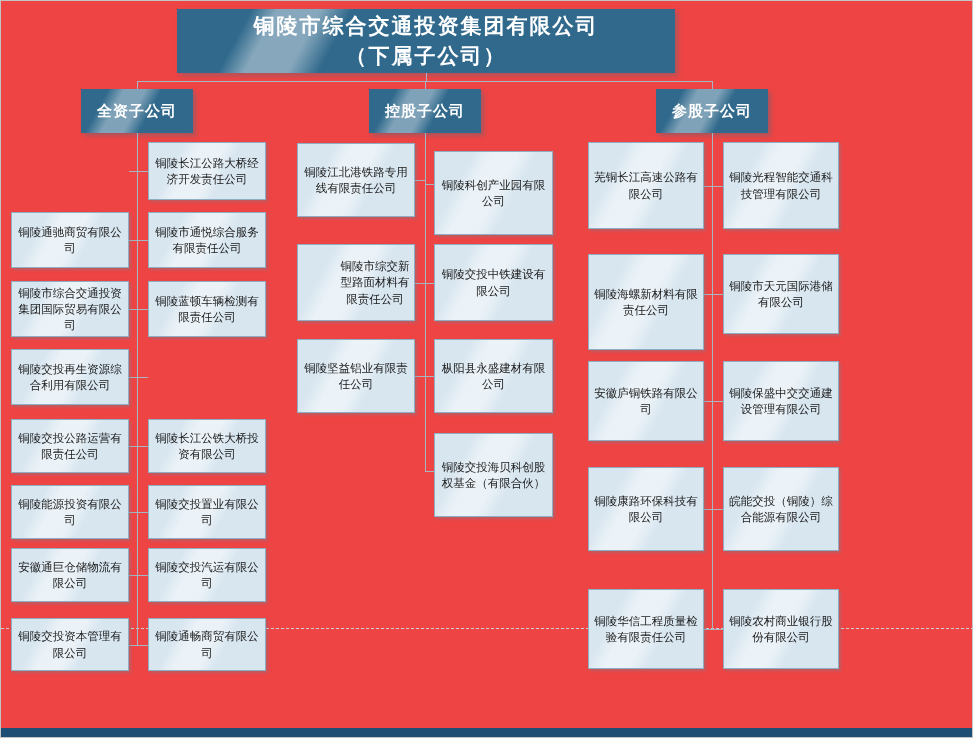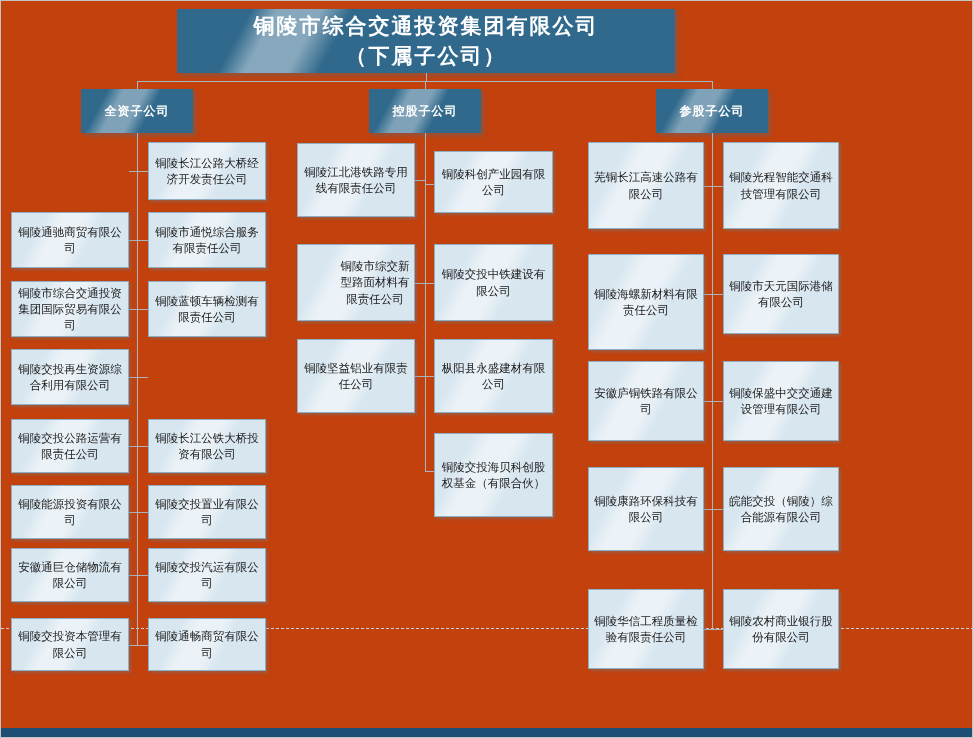--- a/index.html
+++ b/index.html
@@ -1,38 +1,38 @@
 <!DOCTYPE html>
 <html><head>
 <meta charset="utf-8">
 <style>
   * { margin:0; padding:0; box-sizing:border-box; }
   html,body { background:#ffffff; }
   body { font-family:"Liberation Serif", serif; }
   #canvas {
     position:relative; width:973px; height:738px;
-    background:#c2410c; border:1px solid #c4c4c4; overflow:hidden;
+    background:#ef4444; border:1px solid #c4c4c4; overflow:hidden;
   }
   .node {
     position:absolute; display:flex; align-items:center; justify-content:center;
     text-align:center; flex-direction:column;
   }
   .title-box {
     left:176px; top:8px; width:498px; height:64px;
     background:
       linear-gradient(118deg, rgba(255,255,255,0) 14%, rgba(255,255,255,.42) 19%, rgba(255,255,255,.42) 27%, rgba(255,255,255,0) 33%),
       #30698C;
     color:#ffffff; font-weight:bold; font-size:21px; line-height:1.45;
     letter-spacing:2px; box-shadow:3px 3px 5px rgba(90,105,120,.45);
   }
   .header-box {
     background:
       linear-gradient(118deg, rgba(255,255,255,0) 20%, rgba(255,255,255,.38) 32%, rgba(255,255,255,.38) 48%, rgba(255,255,255,0) 60%),
       #30698C;
-    color:#ffffff; font-weight:bold; font-size:12px; letter-spacing:1px;
+    color:#ffffff; font-weight:bold; font-size:15px; letter-spacing:1px;
     box-shadow:3px 3px 4px rgba(90,105,120,.45);
   }
   .org-box {
     background:
       linear-gradient(118deg, rgba(255,255,255,0) 24%, rgba(255,255,255,.5) 36%, rgba(255,255,255,.5) 52%, rgba(255,255,255,0) 64%),
       #D8E6F0;
     border:1px solid #8FAEC2; color:#1b1b1b;
     font-size:11.5px; line-height:1.4; padding:2px 3px;
     box-shadow:2px 2px 3px rgba(110,130,145,.4); overflow:hidden;
   }
@@ -88,21 +88,21 @@
     <div class="node org-box" style="left: 147px; top: 617px; width: 118px; height: 53px;">铜陵通畅商贸有限公司</div>
     <div class="cline" style="left: 136px; top: 132px; width: 1px; height: 512px;"></div>
     <div class="node header-box" style="left: 368px; top: 88px; width: 112px; height: 44px;">控股子公司</div>
     <div class="cline" style="left: 414px; top: 179px; width: 10px; height: 1px;"></div>
     <div class="node org-box" style="left: 296px; top: 142px; width: 118px; height: 74px;">铜陵江北港铁路专用线有限责任公司</div>
     <div class="cline" style="left: 414px; top: 282px; width: 10px; height: 1px;"></div>
     <div class="node org-box" style="left: 296px; top: 243px; width: 118px; height: 77px; padding-left: 41px;">铜陵市综交新型路面材料有限责任公司</div>
     <div class="cline" style="left: 414px; top: 375px; width: 10px; height: 1px;"></div>
     <div class="node org-box" style="left: 296px; top: 338px; width: 118px; height: 74px;">铜陵坚益铝业有限责任公司</div>
     <div class="cline" style="left: 424px; top: 183px; width: 9px; height: 1px;"></div>
-    <div class="node org-box" style="left: 433px; top: 150px; width: 119px; height: 62px;">铜陵科创产业园有限公司</div>
+    <div class="node org-box" style="left: 433px; top: 150px; width: 119px; height: 84px;">铜陵科创产业园有限公司</div>
     <div class="cline" style="left: 424px; top: 282px; width: 9px; height: 1px;"></div>
     <div class="node org-box" style="left: 433px; top: 243px; width: 119px; height: 77px;">铜陵交投中铁建设有限公司</div>
     <div class="cline" style="left: 424px; top: 375px; width: 9px; height: 1px;"></div>
     <div class="node org-box" style="left: 433px; top: 338px; width: 119px; height: 74px;">枞阳县永盛建材有限公司</div>
     <div class="cline" style="left: 424px; top: 470px; width: 9px; height: 1px;"></div>
     <div class="node org-box" style="left: 433px; top: 432px; width: 119px; height: 84px;">铜陵交投海贝科创股权基金（有限合伙）</div>
     <div class="cline" style="left: 424px; top: 132px; width: 1px; height: 338px;"></div>
     <div class="node header-box" style="left: 655px; top: 88px; width: 112px; height: 44px;">参股子公司</div>
     <div class="cline" style="left: 703px; top: 185px; width: 8px; height: 1px;"></div>
     <div class="node org-box" style="left: 587px; top: 141px; width: 116px; height: 87px;">芜铜长江高速公路有限公司</div>

